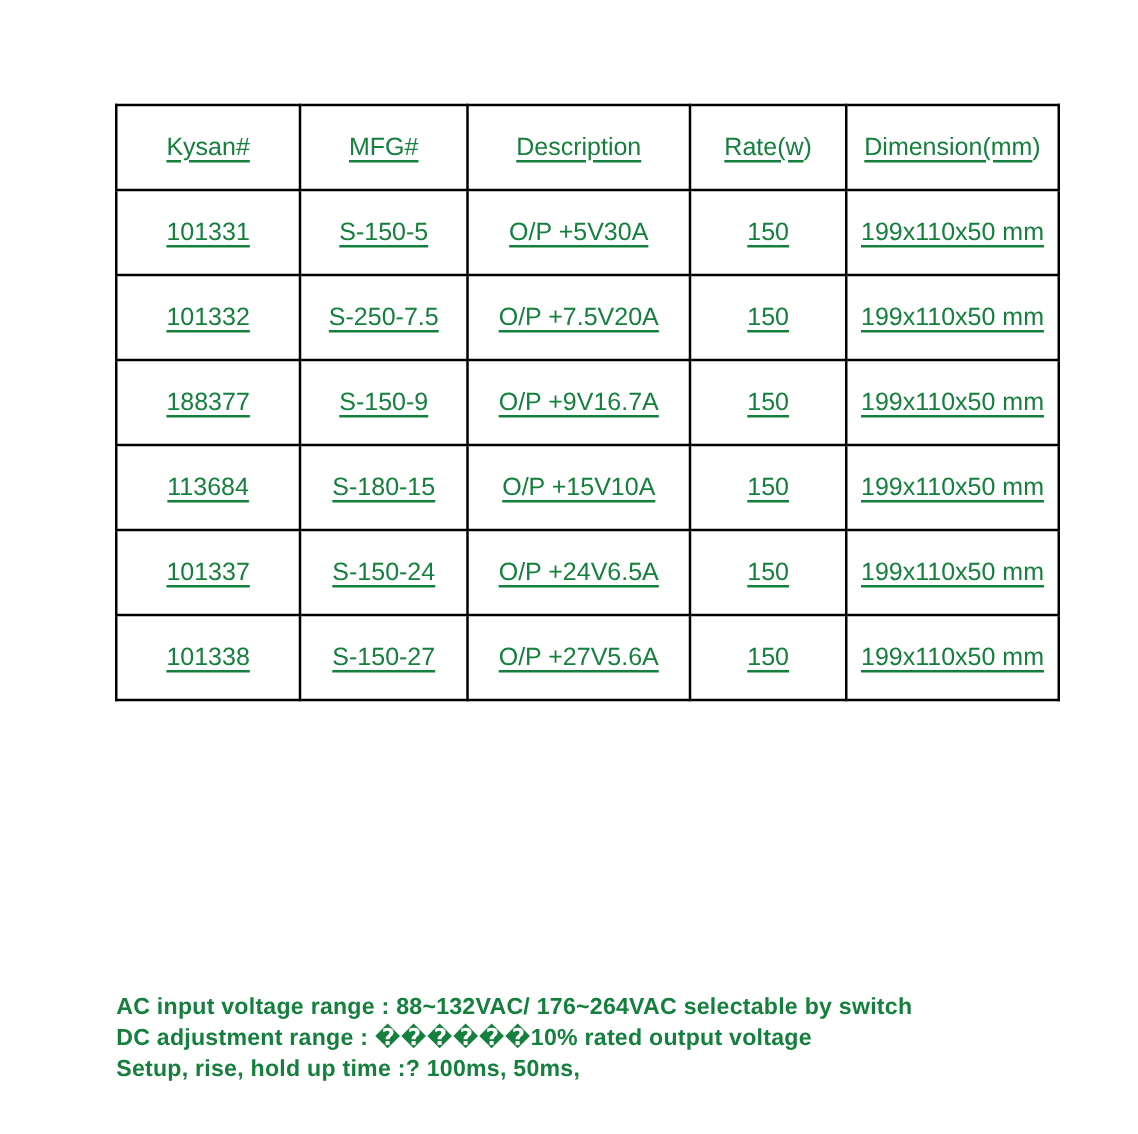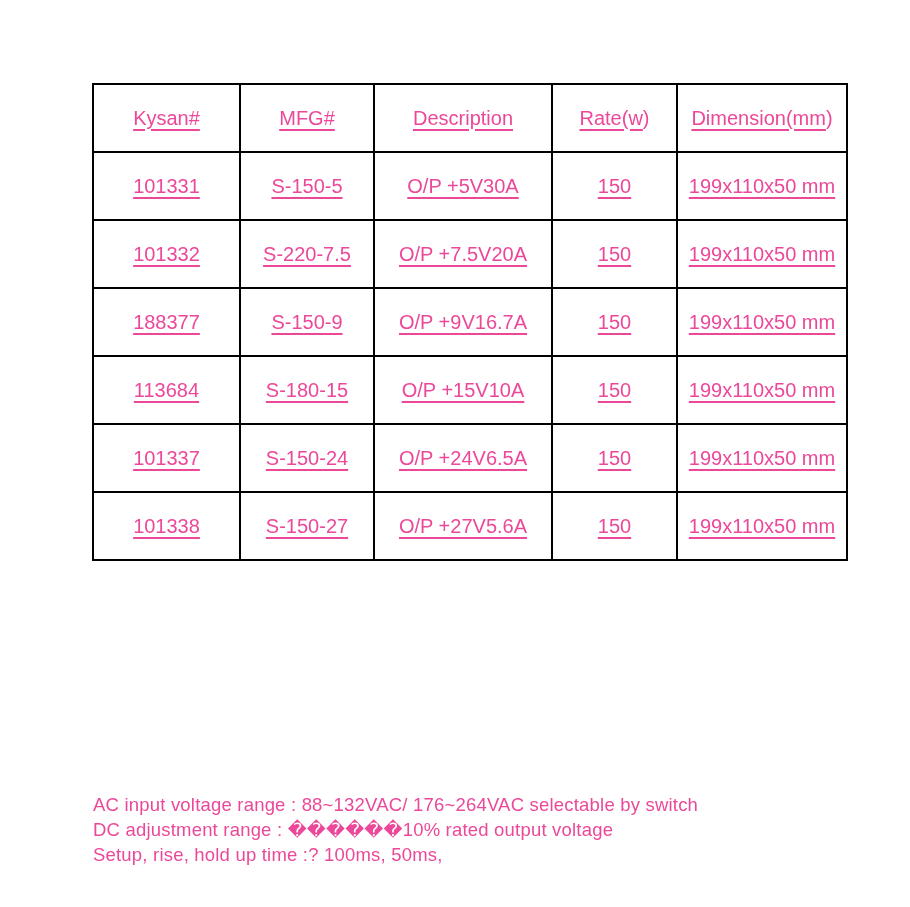--- a/index.html
+++ b/index.html
@@ -5,21 +5,21 @@
   html, body {
     margin: 0;
     padding: 0;
     background: #ffffff;
   }
   .page {
     position: relative;
     width: 910px;
     height: 907px;
     background: #ffffff;
-    color: #ec4899;
+    color: #15803d;
     font-family: "Liberation Sans", "DejaVu Sans", sans-serif;
     overflow: hidden;
   }
   table.spec-table {
     position: absolute;
     left: 92px;
     top: 83px;
     border-collapse: collapse;
     table-layout: fixed;
     border: 2px solid #000000;
@@ -46,20 +46,21 @@
     left: 93px;
     top: 792px;
     font-size: 18.5px;
     line-height: 25px;
     letter-spacing: 0.2px;
     white-space: nowrap;
   }
   .notes p {
     margin: 0;
     padding: 0;
+    font-weight: bold;
   }
 </style>
 </head>
 <body>
 
 <div class="page">
 
   <table class="spec-table">
     <colgroup>
       <col style="width:147px">
@@ -80,21 +81,21 @@
     <tbody id="spec-table-body">
         <tr>
           <td><span class="u">101331</span></td>
           <td><span class="u">S-150-5</span></td>
           <td><span class="u">O/P +5V30A</span></td>
           <td><span class="u">150</span></td>
           <td><span class="u">199x110x50 mm</span></td>
         </tr>
         <tr>
           <td><span class="u">101332</span></td>
-          <td><span class="u">S-220-7.5</span></td>
+          <td><span class="u">S-250-7.5</span></td>
           <td><span class="u">O/P +7.5V20A</span></td>
           <td><span class="u">150</span></td>
           <td><span class="u">199x110x50 mm</span></td>
         </tr>
         <tr>
           <td><span class="u">188377</span></td>
           <td><span class="u">S-150-9</span></td>
           <td><span class="u">O/P +9V16.7A</span></td>
           <td><span class="u">150</span></td>
           <td><span class="u">199x110x50 mm</span></td>

